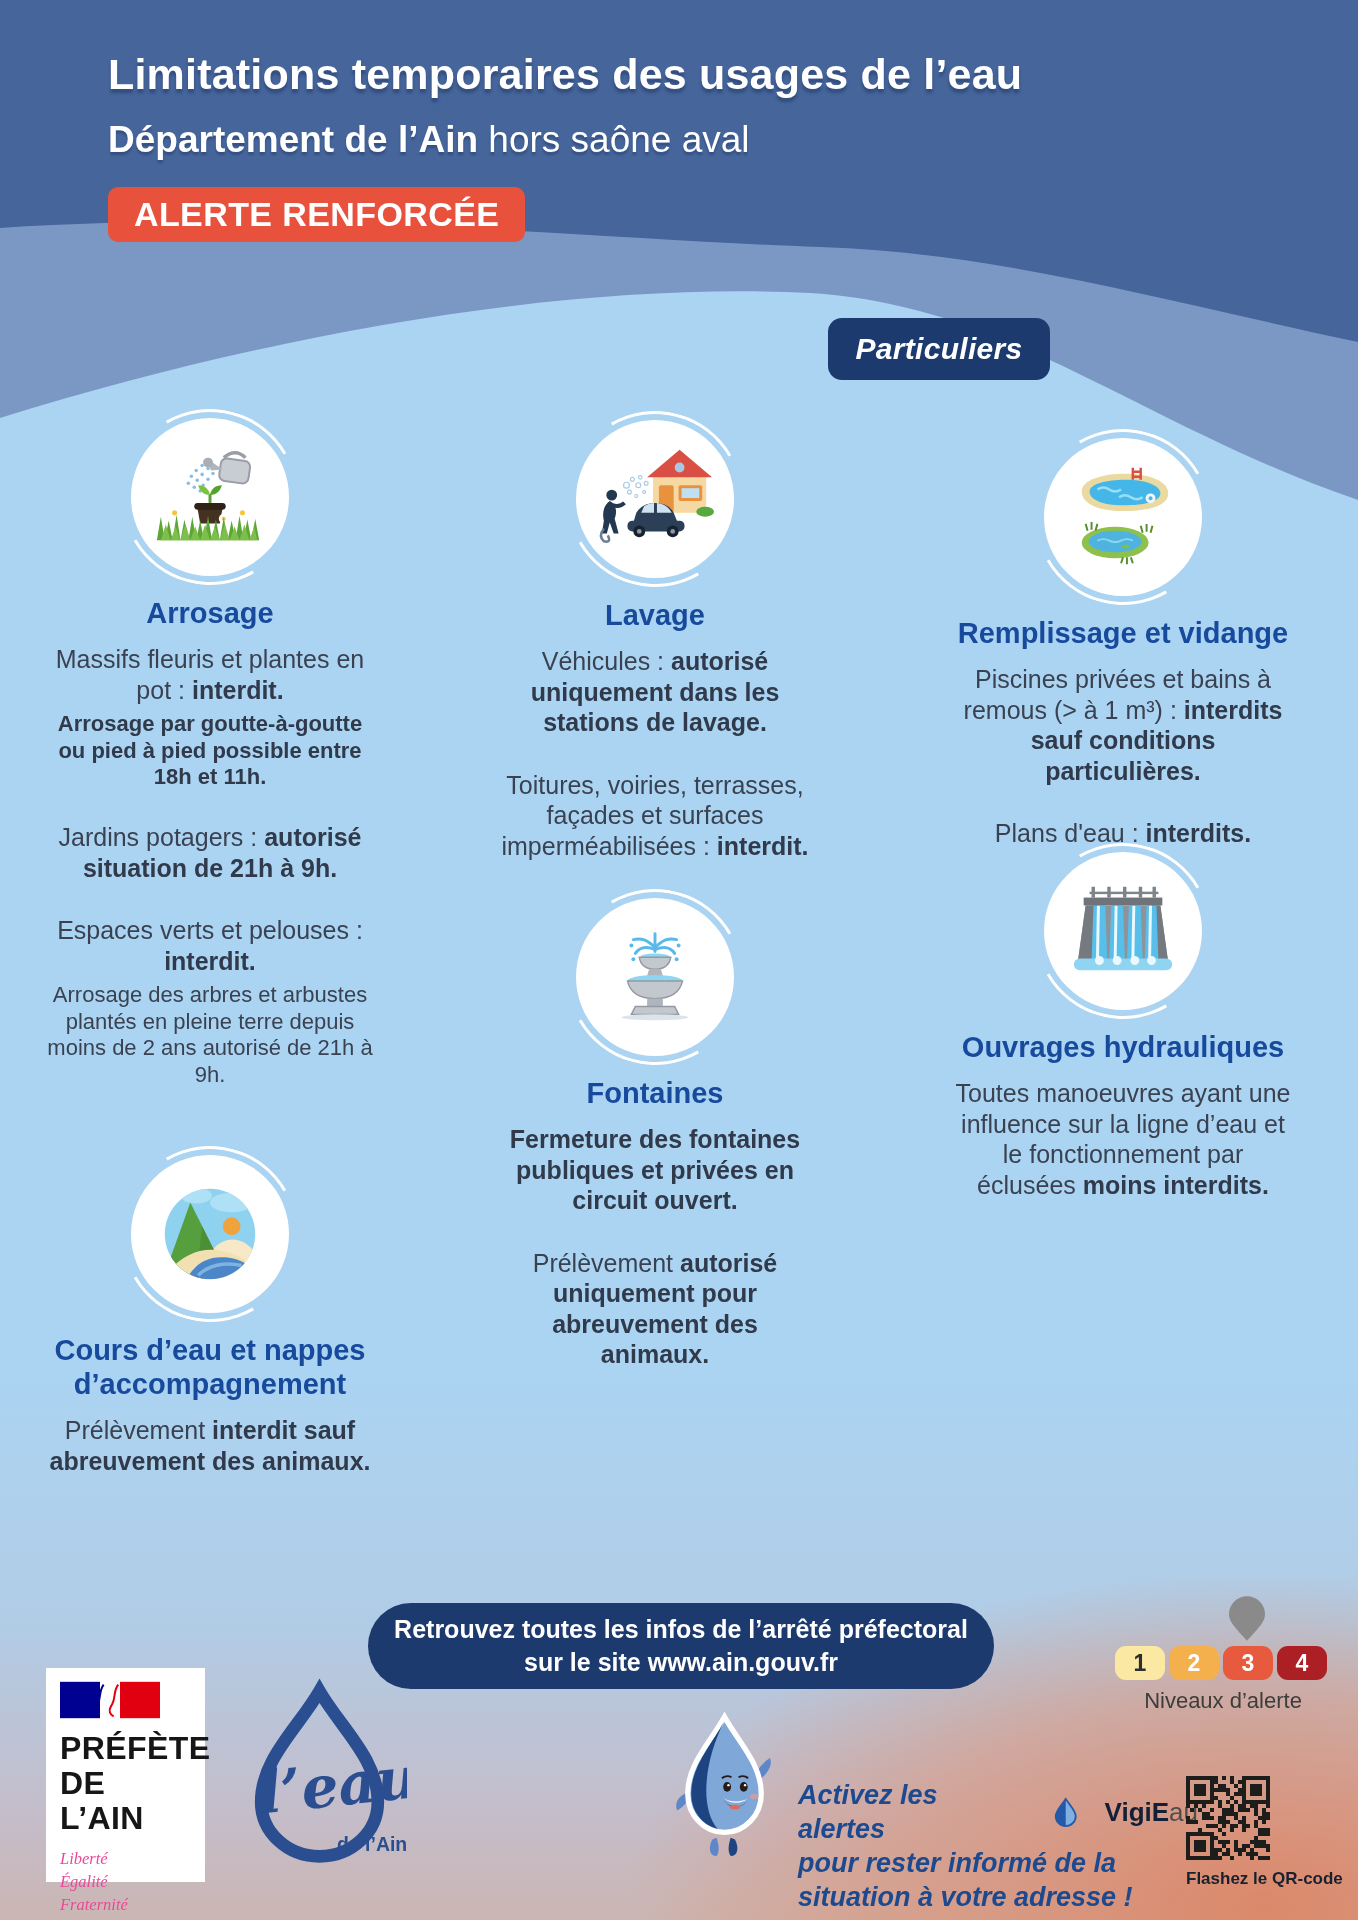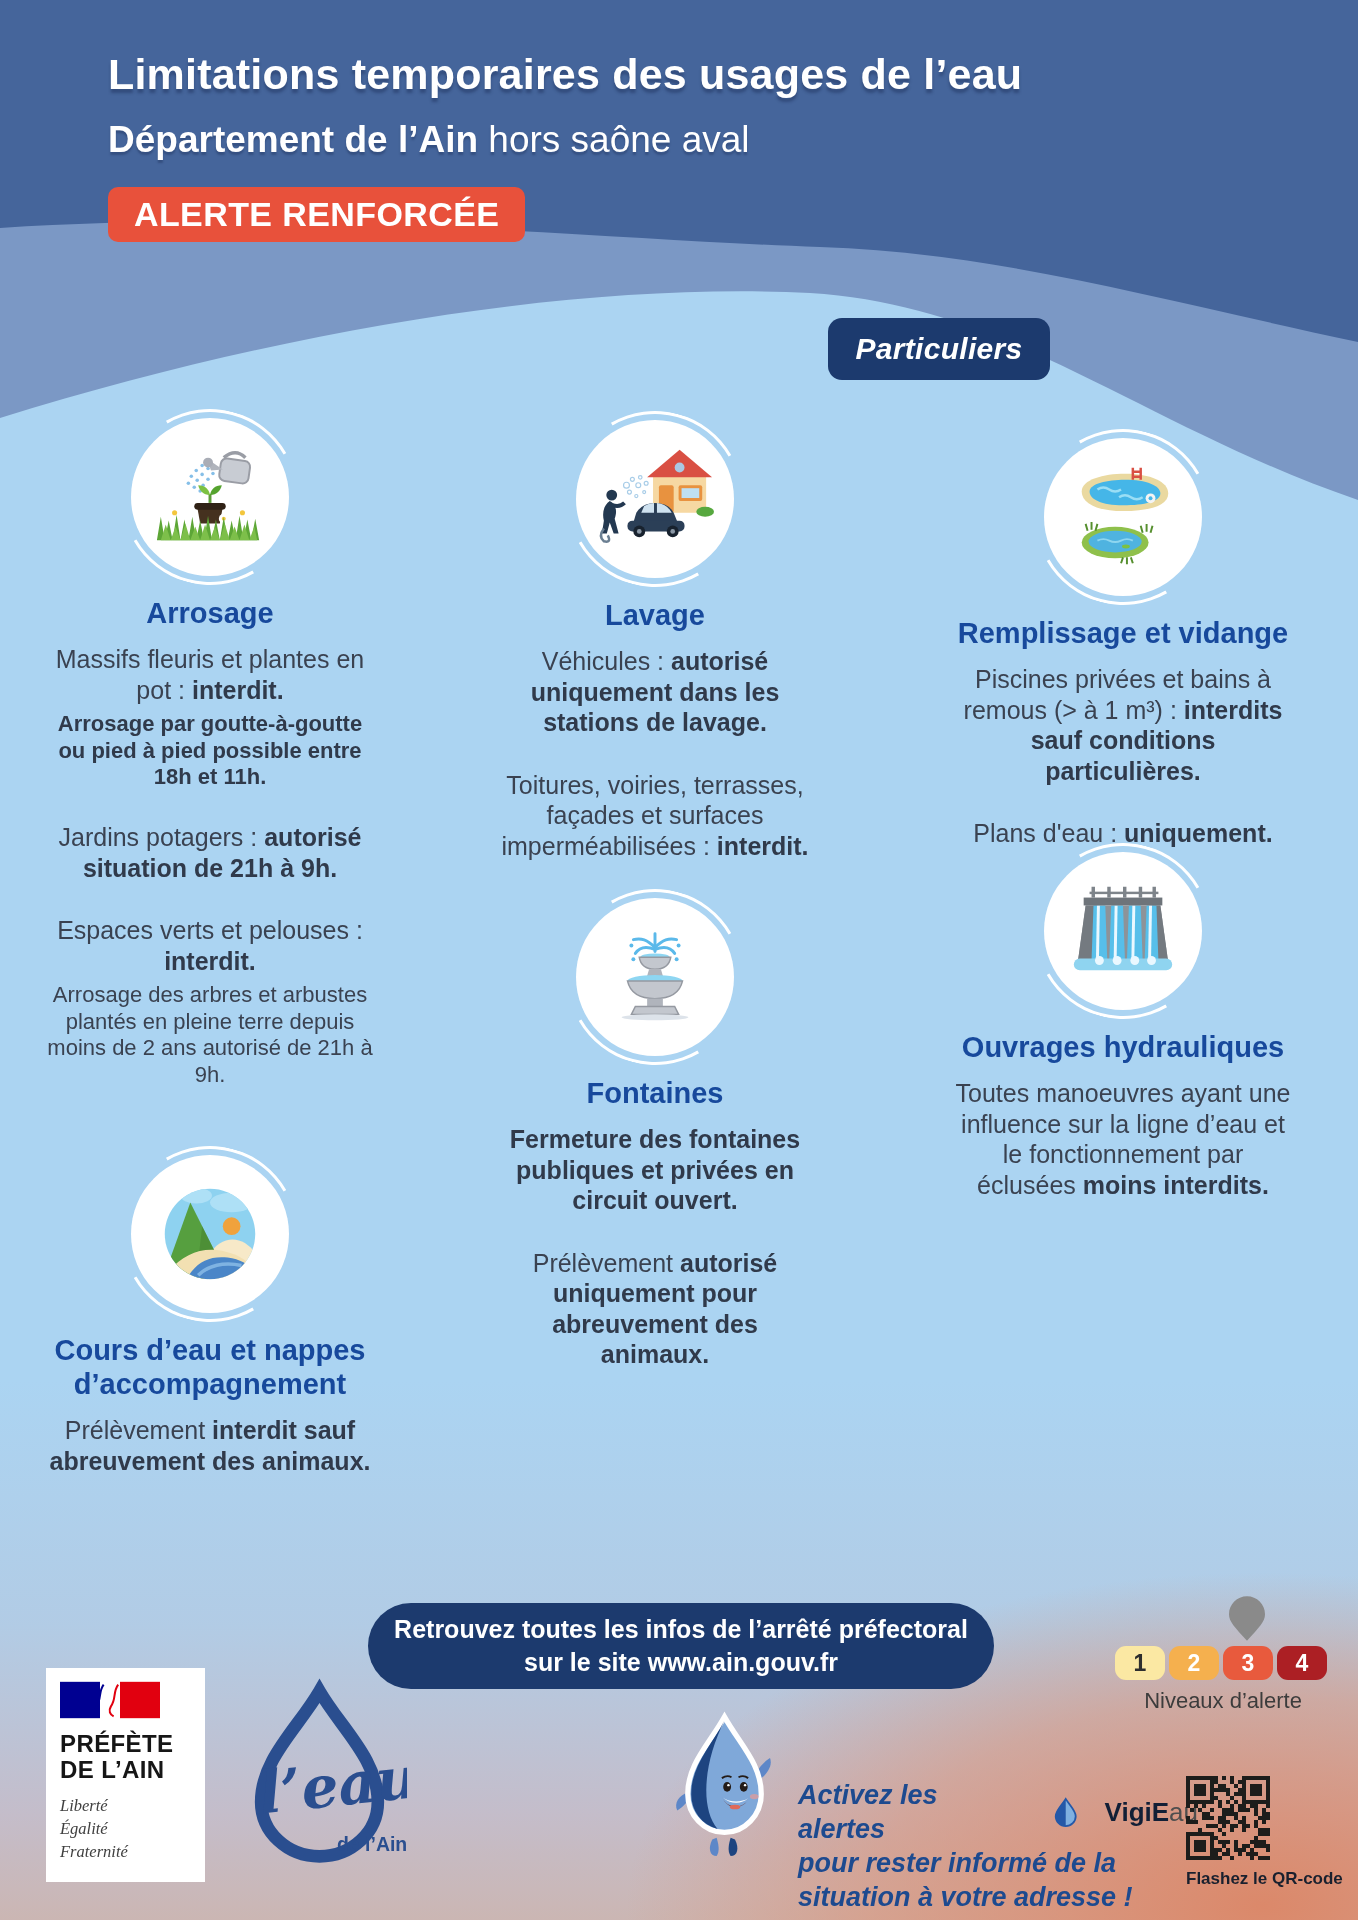--- a/index.html
+++ b/index.html
@@ -59,23 +59,23 @@
   .lv1{background:#fbe8a3;color:#2e2e2e;}
   .lv2{background:#f5b04e;color:#fff;}
   .lv3{background:#e85a3d;color:#fff;}
   .lv4{background:#ac1f24;color:#fff;}
   .scale-label{position:absolute;left:0;top:92px;width:100%;text-align:center;
     font-size:22px;color:#3c3c3c;}
 
   
   .pref-box{left:46px;top:1668px;width:159px;height:214px;background:#fff;box-sizing:border-box;
     padding:13px 10px 8px 14px;}
-  .pref-name{margin-top:8px;font-size:24px;font-weight:700;color:#161616;line-height:1.1;letter-spacing:.4px;}
+  .pref-name{margin-top:8px;font-size:32px;font-weight:700;color:#161616;line-height:1.1;letter-spacing:.4px;}
   .pref-motto{margin-top:10px;font-family:"Liberation Serif",serif;font-style:italic;
-    font-size:16.5px;line-height:1.4;color:#404040;}
+    font-size:16.5px;line-height:1.4;color:#ec4899;}
   .eau-logo{left:232px;top:1676px;}
   .mascot{left:672px;top:1700px;}
   .vigieau{left:798px;top:1778px;width:400px;color:#1d4a8f;font-size:27px;font-weight:700;
     font-style:italic;line-height:1.26;}
   .vigieau .row1{display:flex;align-items:center;gap:26px;}
   .brand{font-style:normal;font-size:26px;}
   .brand .bb{font-weight:700;color:#121f36;}
   .brand .bl{font-weight:400;color:#4e4e4e;}
   .qr-block{left:1186px;top:1776px;width:160px;text-align:left;}
   .qr-caption{margin-top:5px;font-size:17px;font-weight:700;color:#19202e;}
@@ -198,21 +198,21 @@
         <g stroke="#568f2e" stroke-width="2" fill="none">
           <path d="M24 74 l-2 -7 M28 73 v-8 M32 74 l2 -7"></path>
           <path d="M80 76 l-2 -7 M84 75 v-8 M88 76 l2 -7"></path>
           <path d="M60 101 l-2 6 M64 101 v7 M68 101 l2 6"></path>
         </g>
         <ellipse cx="63" cy="90" rx="4" ry="2" fill="#7cc142"></ellipse>
       </svg>
     </div>
     <h3>Remplissage et vidange</h3>
     <p class="t"><span>Piscines privées et bains à remous (&gt; à 1 m³) : </span><b>interdits sauf conditions particulières.</b></p>
-    <p class="t gap"><span>Plans d'eau : </span><b>uniquement.</b></p>
+    <p class="t gap"><span>Plans d'eau : </span><b>interdits.</b></p>
   </section>
 
   <section class="card" id="sec-fontaines">
     <div class="icon-wrap">
       <svg width="118" height="118" viewBox="0 0 120 120">
         <g stroke="#5bb9ea" stroke-width="3" fill="none" stroke-linecap="round">
           <path d="M60 34 V16"></path>
           <path d="M60 30 C52 22 46 20 38 22"></path>
           <path d="M60 30 C68 22 74 20 82 22"></path>
           <path d="M60 32 C50 28 44 30 40 36"></path>

